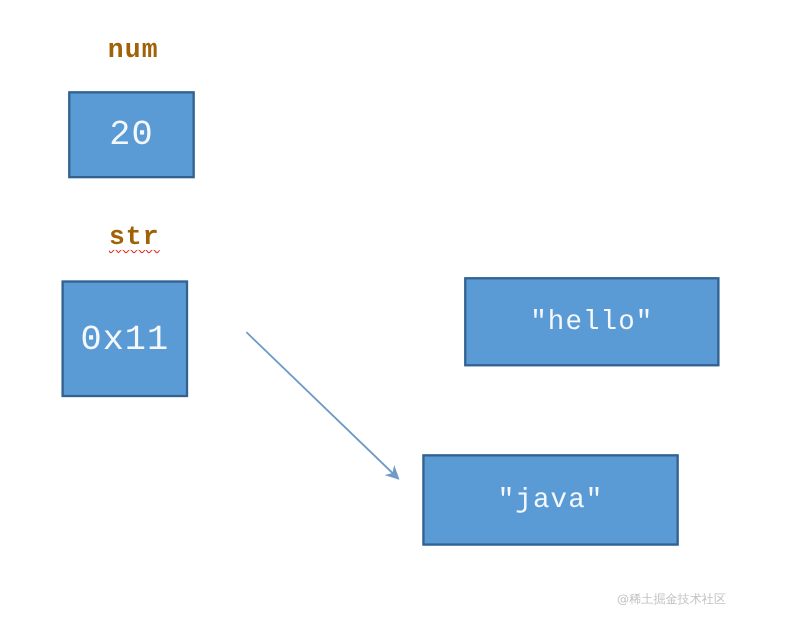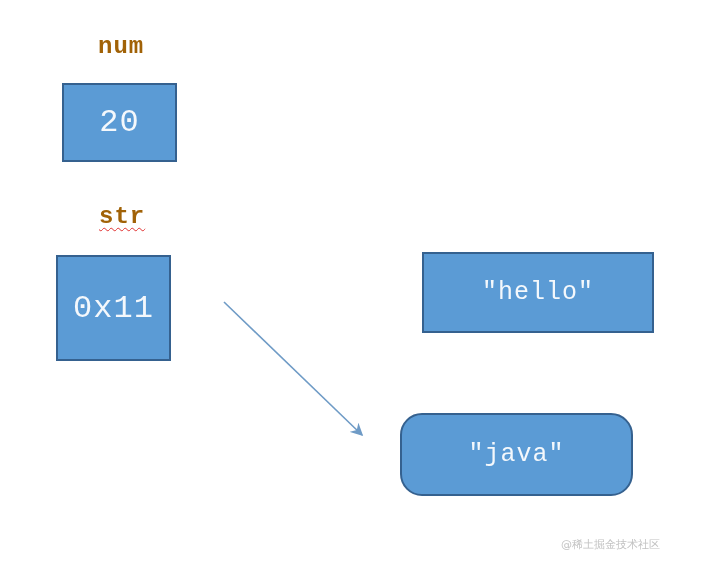--- a/index.html
+++ b/index.html
@@ -34,21 +34,21 @@
     display: flex;
     align-items: center;
     justify-content: center;
     color: #f4f8fc;
     font-size: 32px;
     letter-spacing: 1px;
   }
   .box-num   { left: 62px;  top: 83px;  width: 115px; height: 79px; }
   .box-str   { left: 56px;  top: 255px; width: 115px; height: 106px; }
   .box-hello { left: 398px; top: 252px; width: 232px; height: 81px; font-size: 25px; margin-left: 24px; }
-  .box-java  { left: 400px; top: 413px; width: 233px; height: 83px; font-size: 25px; border-radius: 22px; }
+  .box-java  { left: 384px; top: 413px; width: 233px; height: 83px; font-size: 25px; }
   .label-num { left: 98px; top: 33px; }
   .label-str { left: 99px; top: 203px; }
   .arrow-layer {
     position: absolute;
     left: 0; top: 0;
     width: 714px; height: 572px;
     pointer-events: none;
   }
   .watermark {
     position: absolute;

